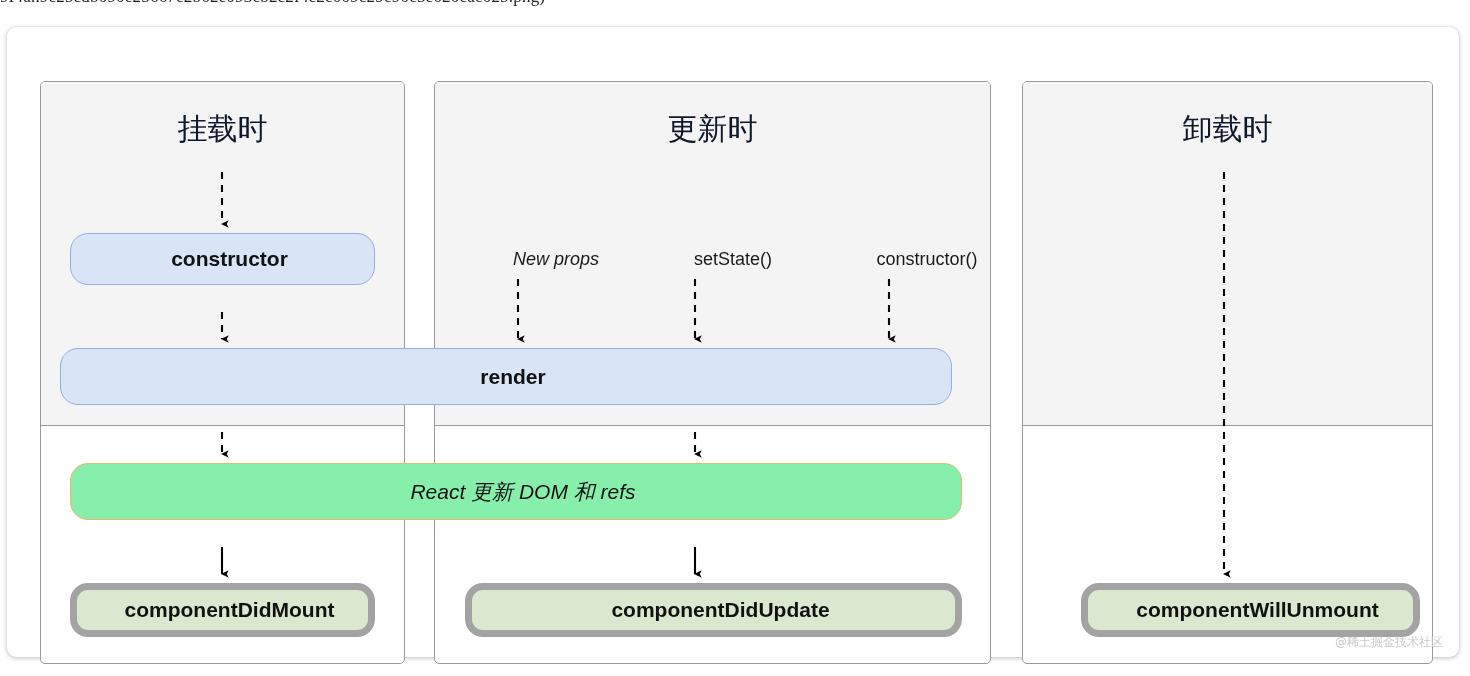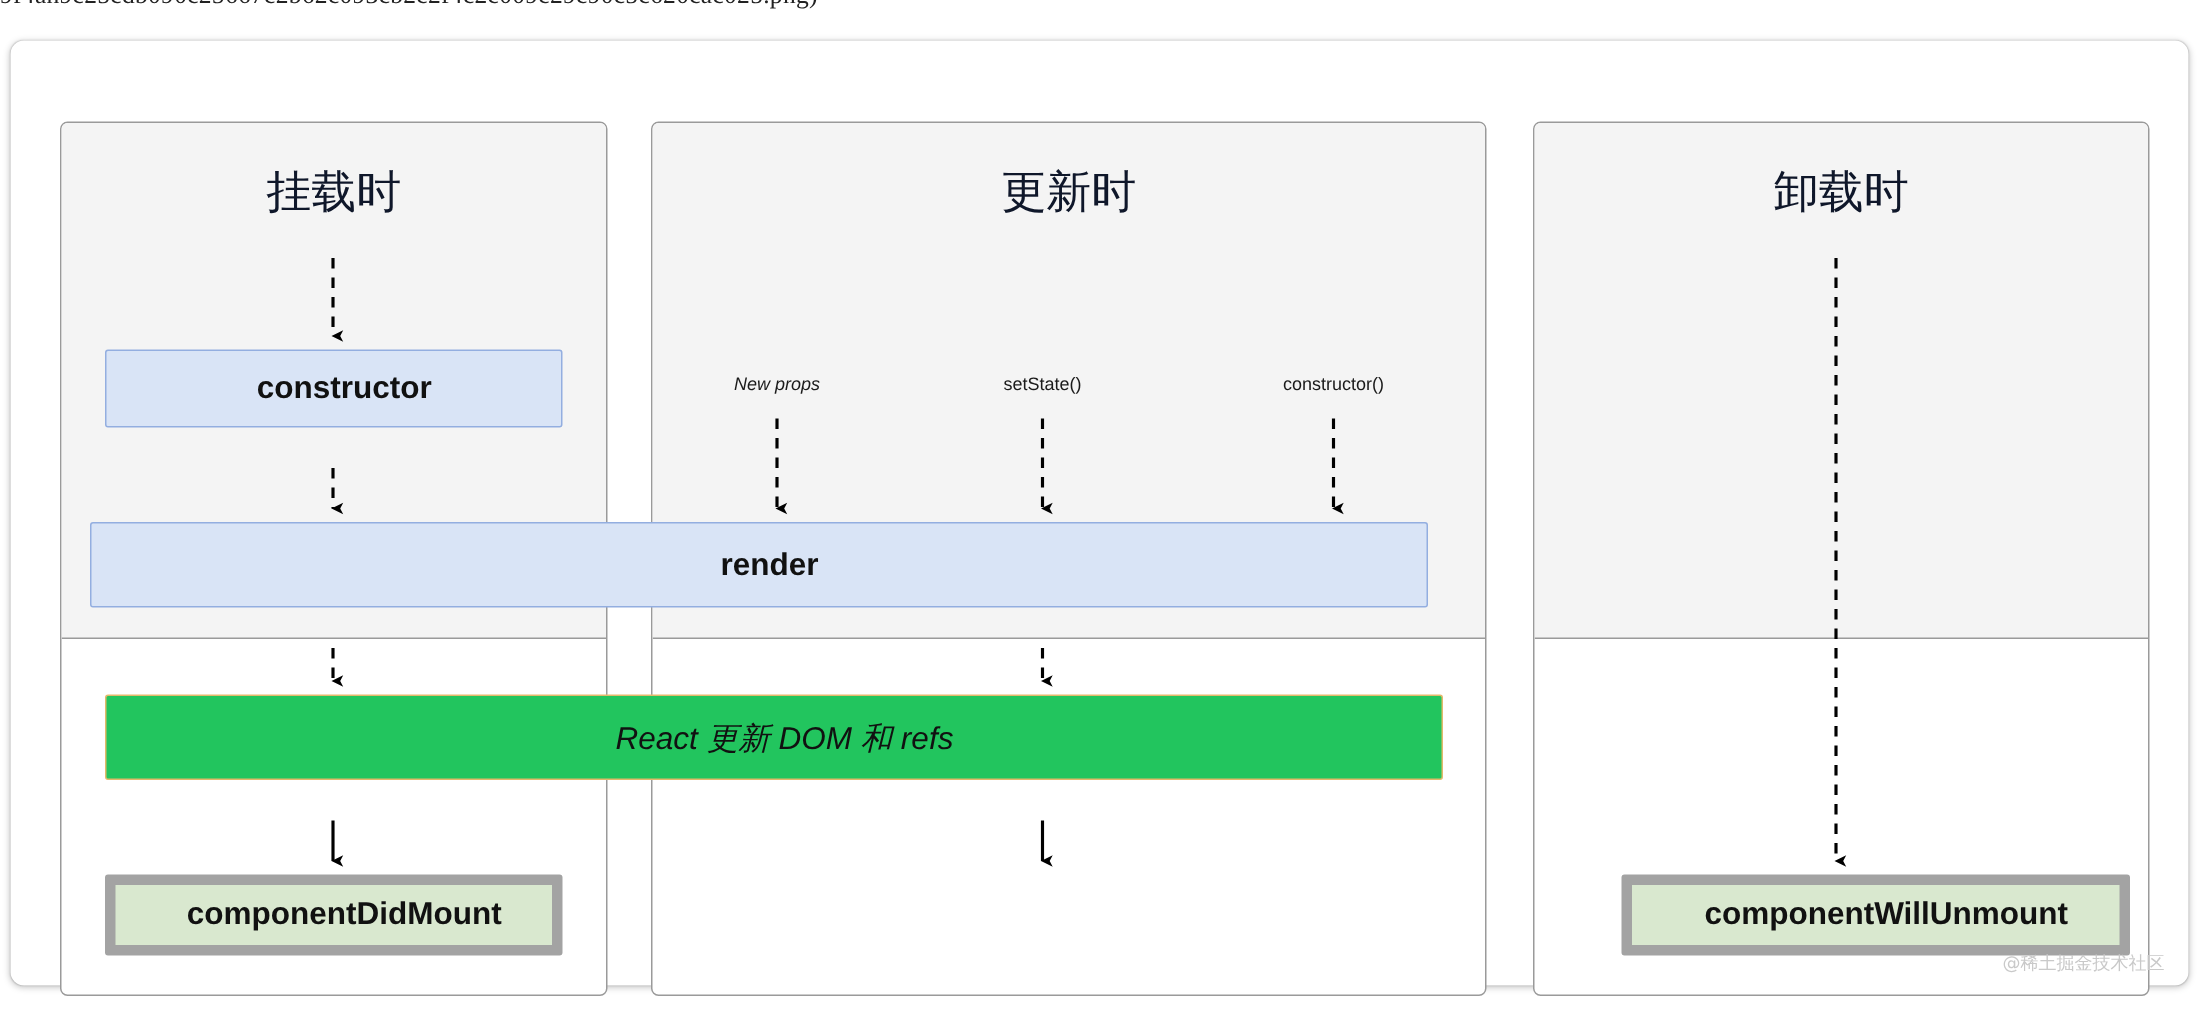--- a/index.html
+++ b/index.html
@@ -90,35 +90,35 @@
     line-height: 1.1;
   }
 
   
   .node {
     position: absolute;
     box-sizing: border-box;
     display: flex;
     align-items: center;
     justify-content: center;
-    border-radius: 2px;
+    border-radius: 18px;
     text-align: right;
     padding-left: 14px;
   }
   .node-label { display: block; }
 
   .node.blue {
     background: #d9e4f6;
     border: 1px solid #93aee0;
     color: #111111;
     font-weight: bold;
     font-size: 21px;
   }
   .node.yellow {
-    background: #22c55e;
+    background: #86efac;
     border: 1px solid #e3b96a;
     color: #111111;
     font-style: italic;
     font-weight: 400;
     font-size: 21px;
   }
   .node.green {
     background: #d9e8cf;
     border: 7px solid #a3a3a3;
     color: #111111;
@@ -131,24 +131,25 @@
   .n-render           { left: 53px;   top: 321px; width: 892px; height: 57px; }
   .n-react-update     { left: 63px;   top: 436px; width: 892px; height: 57px; }
   .n-did-mount        { left: 63px;   top: 556px; width: 305px; height: 54px; }
   .n-did-update       { left: 458px;  top: 556px; width: 497px; height: 54px; }
   .n-will-unmount     { left: 1047px; top: 556px; width: 339px; height: 54px; margin-left: 27px; }
 
   
   .trigger {
     position: absolute;
     text-align: left;
-    font-size: 12px;
+    font-size: 18px;
     color: #1a1a1a;
     white-space: nowrap;
     transform: translateX(-50%);
+    margin-left: 38px;
   }
   .trigger.italic { font-style: italic; }
   .t-newprops     { left: 511px; top: 222px; }
   .t-setstate     { left: 688px; top: 222px; }
   .t-forceupdate  { left: 882px; top: 222px; }
 
   
   .arrows {
     position: absolute;
     left: 0;
@@ -255,20 +256,23 @@
     </div>
 
     <div class="node yellow n-react-update">
       <span class="node-label">React 更新 DOM 和 refs</span>
     </div>
 
     <div class="node green n-did-mount">
       <span class="node-label">componentDidMount</span>
     </div>
 
+    <div class="node green n-did-update">
+      <span class="node-label">componentDidUpdate</span>
+    </div>
 
     <div class="node green n-will-unmount">
       <span class="node-label">componentWillUnmount</span>
     </div>
 
     <div class="watermark">@稀土掘金技术社区</div>
 
   </div>
 </div>
 

